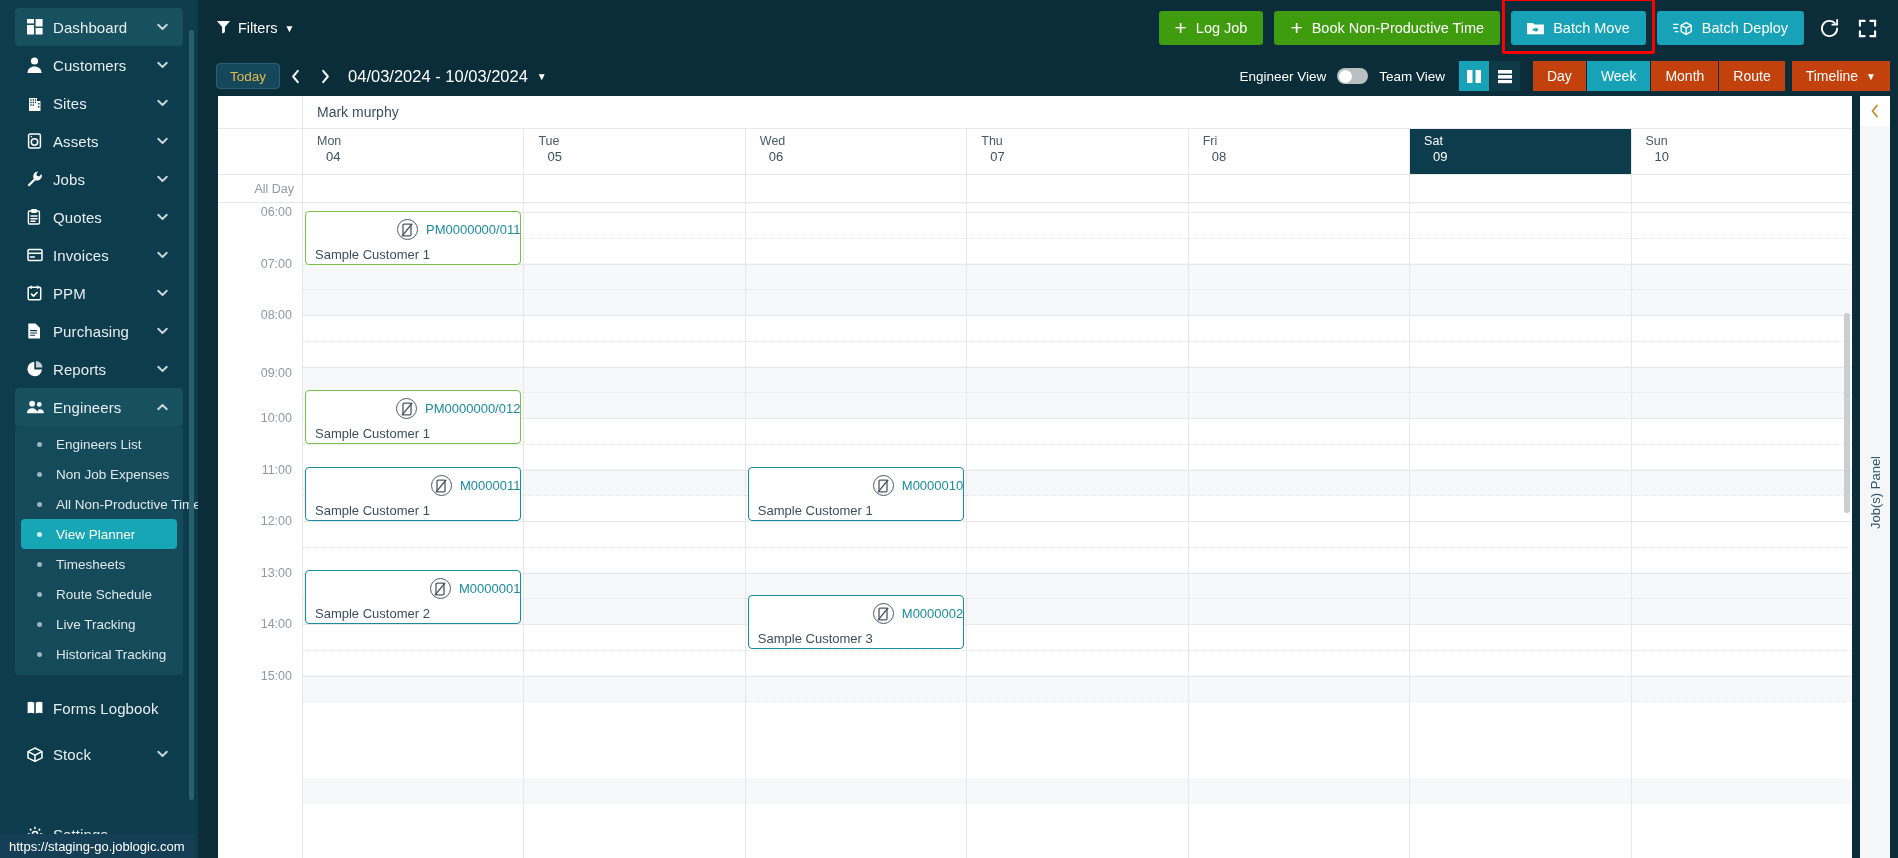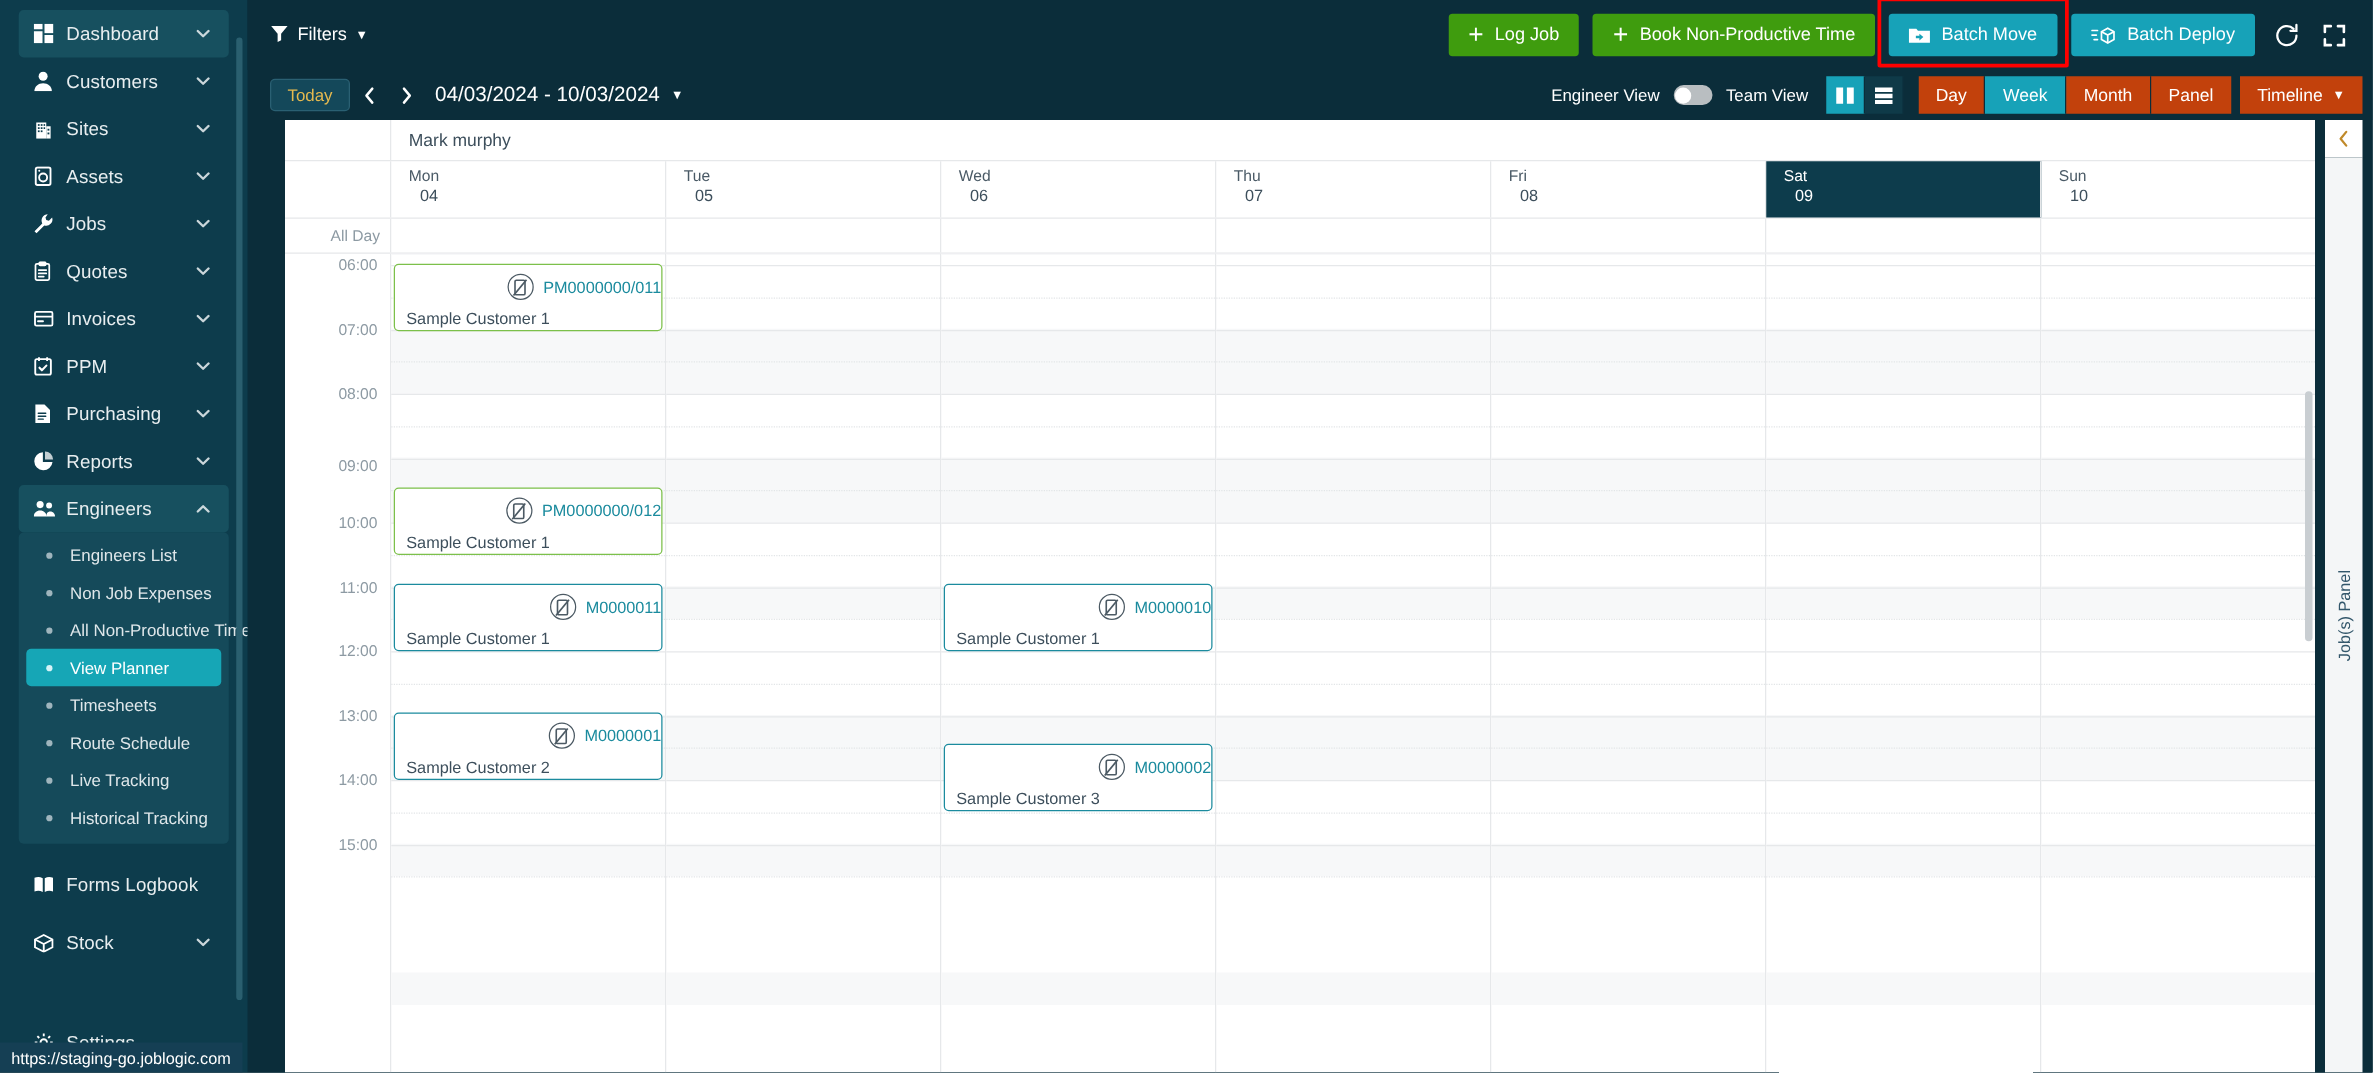--- a/index.html
+++ b/index.html
@@ -132,21 +132,21 @@
   .seg2 > div {
     height:30px;display:flex;align-items:center;padding:0 14px;color:#fff;font-size:14px;
     background:#c2410c;cursor:pointer;border-right:1px solid #0b2d3a;
   }
   .seg2 > div.on { background:#17a2b8; }
   .seg2 > div:last-child{border-right:none;}
   .timeline-btn { display:flex;align-items:center;gap:8px;justify-content:flex-end; }
   .timeline-btn .caret{font-size:10px;}
 
   
-  .cal-region { flex:1; display:flex; min-height:0; padding: 0 0 0 30px; }
+  .cal-region { flex:1; display:flex; min-height:0; padding: 0 0 0 20px; }
   .cal {
     flex:1; background:#fff; position:relative; overflow:hidden; min-width:0;
     display:flex; flex-direction:column;
   }
   .eng-row {
     display:flex; height:33px; border-bottom:1px solid #e6e8ea; background:#fff;
     flex-shrink:0;
   }
   .eng-gutter { width:85px; border-right:1px solid #e6e8ea; flex-shrink:0;}
   .eng-name { flex:1; display:flex;align-items:center; padding-left:14px; font-size:14px; color:#3d4f5c;}
@@ -588,21 +588,21 @@
               <rect x="1" y="6" width="14" height="3.6"></rect>
               <rect x="1" y="11" width="14" height="3.2"></rect>
             </svg>
         </div>
       </div>
 
       <div class="seg2" id="viewmodes">
           <div>Day</div>
           <div class="on">Week</div>
           <div>Month</div>
-          <div>Panel</div>
+          <div>Route</div>
         </div>
 
       <div class="seg2" style="margin-left:7px;">
         <div class="timeline-btn">
           <span>Timeline</span>
           <span class="caret">▼</span>
         </div>
       </div>
     </div>
 

